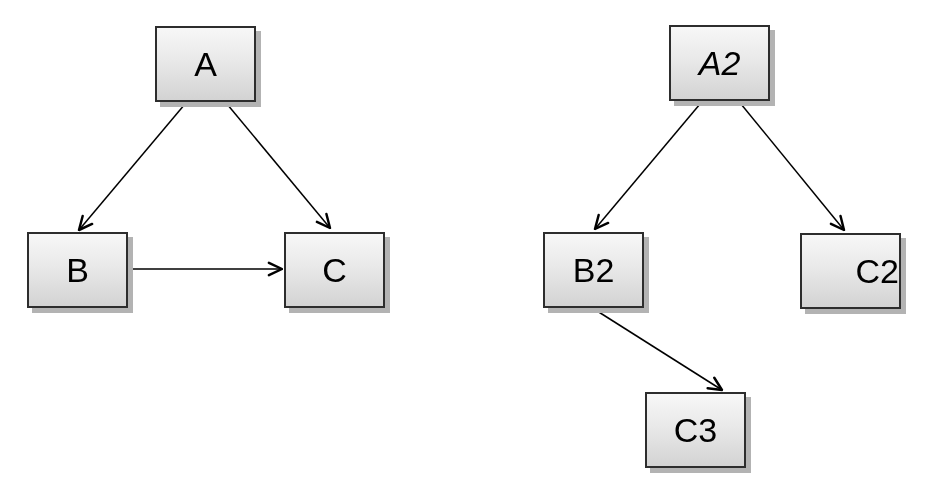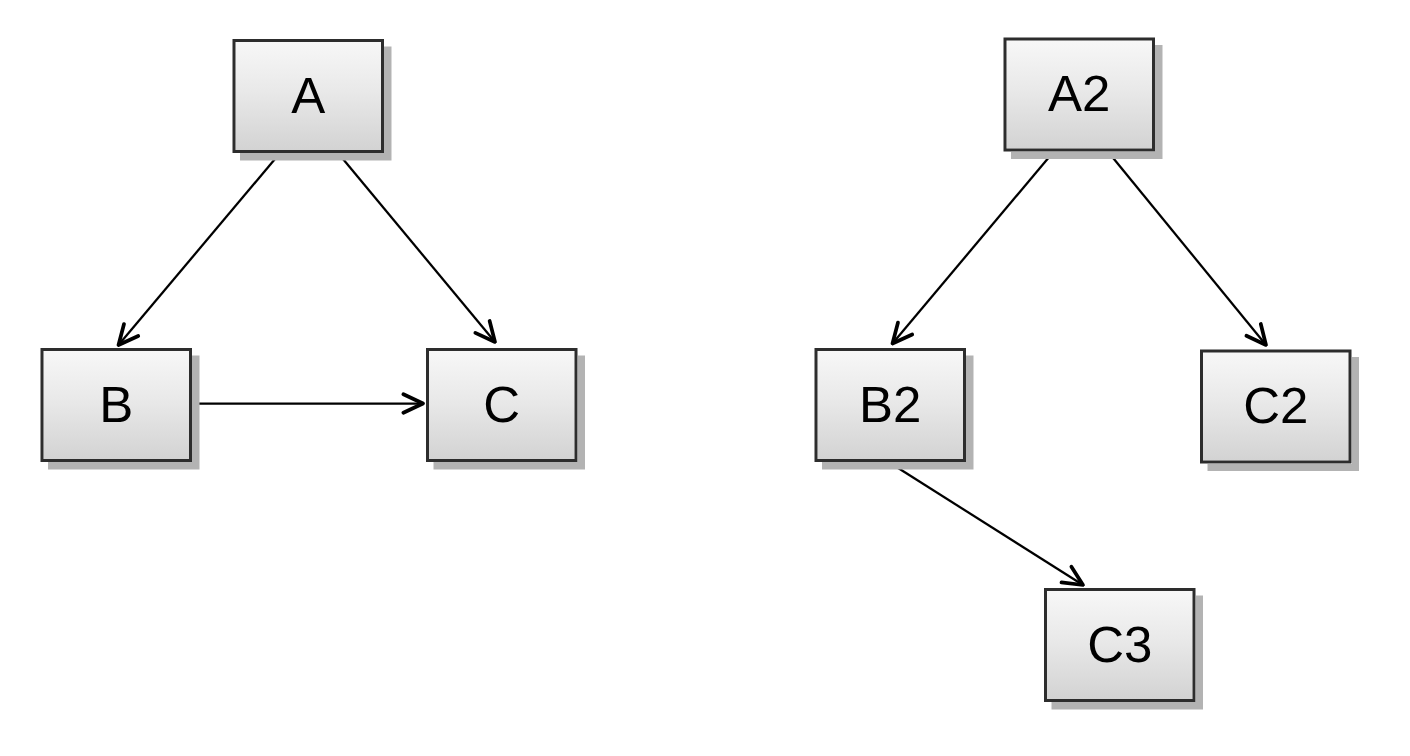--- a/index.html
+++ b/index.html
@@ -37,24 +37,24 @@
   .node-label {
     font-size: 34px;
     color: #000000;
     line-height: 1;
     user-select: none;
   }
   
   .node-a  { left: 155px; top:  26px; }
   .node-b  { left:  27px; top: 232px; }
   .node-c  { left: 284px; top: 232px; }
-  .node-a2 { left: 669px; top:  25px; }
+  .node-a2 { left: 669px; top:  25px; font-style: italic; }
   .node-b2 { left: 543px; top: 232px; text-align: right; }
-  .node-c2 { left: 800px; top: 233px; }
-  .node-c3 { left: 696px; top: 392px; }
+  .node-c2 { left: 800px; top: 233px; justify-content: flex-end; }
+  .node-c3 { left: 645px; top: 392px; }
 </style>
 </head>
 <body>
 
 <div class="canvas">
 
   <svg class="edges-layer" width="940" height="504" viewBox="0 0 940 504" xmlns="http://www.w3.org/2000/svg" aria-hidden="true">
     <defs>
       <marker id="arrow" viewBox="0 0 12 12" refX="11" refY="6" markerWidth="11" markerHeight="11" orient="auto-start-reverse">
         <path d="M1.5,1.5 L11,6 L1.5,10.5" fill="none" stroke="#000000" stroke-width="1.8" stroke-linejoin="round" stroke-linecap="round"></path>

